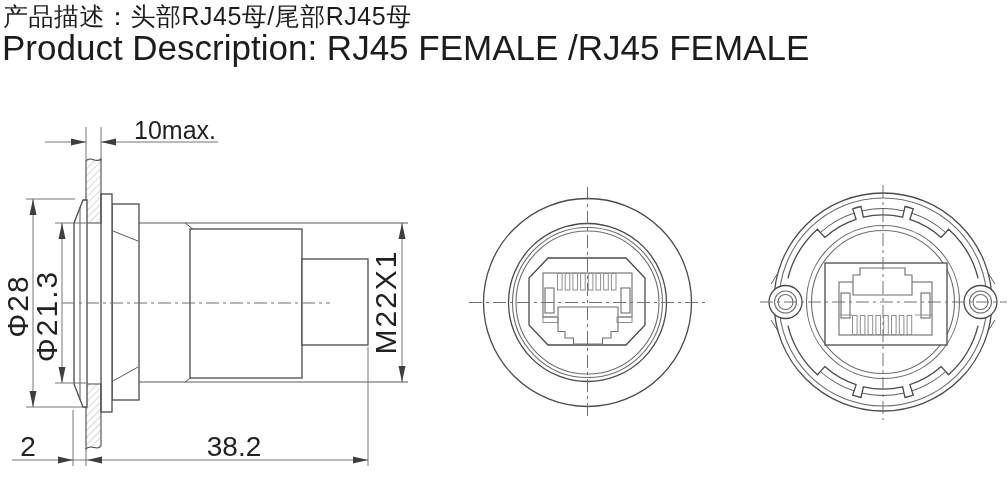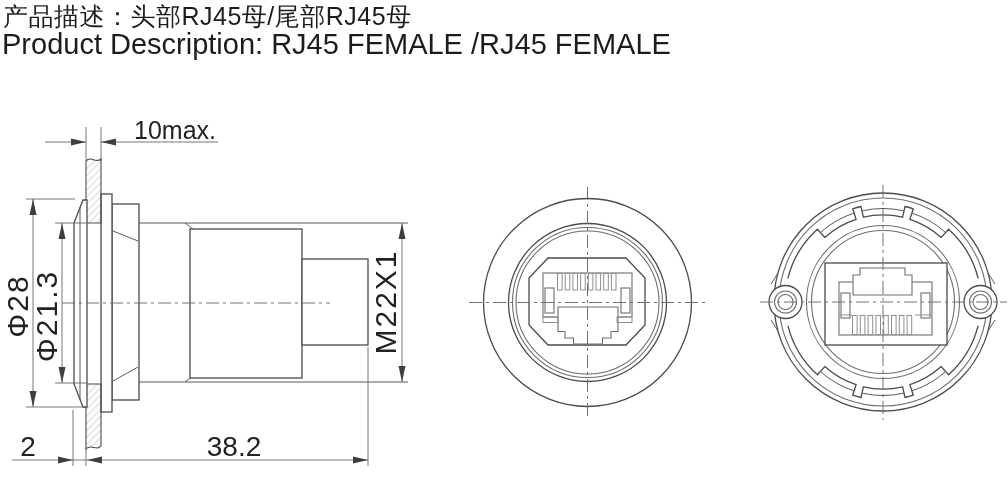--- a/index.html
+++ b/index.html
@@ -1,20 +1,20 @@
 <!DOCTYPE html>
 <html><head>
 <meta charset="utf-8">
 <style>
   html,body{margin:0;padding:0;background:#fff;}
   #canvas{position:relative;width:1008px;height:480px;background:#ffffff;overflow:hidden;
           font-family:"Liberation Sans","DejaVu Sans",sans-serif;}
   .title-line{position:absolute;color:#1c1c1c;white-space:nowrap;}
   #title-zh{left:3px;top:0px;font-size:25px;letter-spacing:0.5px;}
-  #title-en{left:2px;top:28px;font-size:29px;}
+  #title-en{left:2px;top:28px;font-size:35px;}
   svg{position:absolute;left:0;top:0;}
   .outline{fill:#ffffff;stroke:#4b4b4b;stroke-width:1.3;}
   .outline-nf{fill:none;stroke:#4b4b4b;stroke-width:1.3;}
   .thin{fill:none;stroke:#5a5a5a;stroke-width:1;}
   .inner{fill:#ffffff;stroke:#6e6e6e;stroke-width:1.1;}
   .inner-nf{fill:none;stroke:#6e6e6e;stroke-width:1.1;}
   .lite{fill:none;stroke:#8f8f8f;stroke-width:1;}
   .dimline{fill:none;stroke:#666666;stroke-width:0.9;}
   .arrow{fill:#3f3f3f;stroke:none;}
   .cl{fill:none;stroke:#707070;stroke-width:1;stroke-dasharray:13 4 3 4;}

